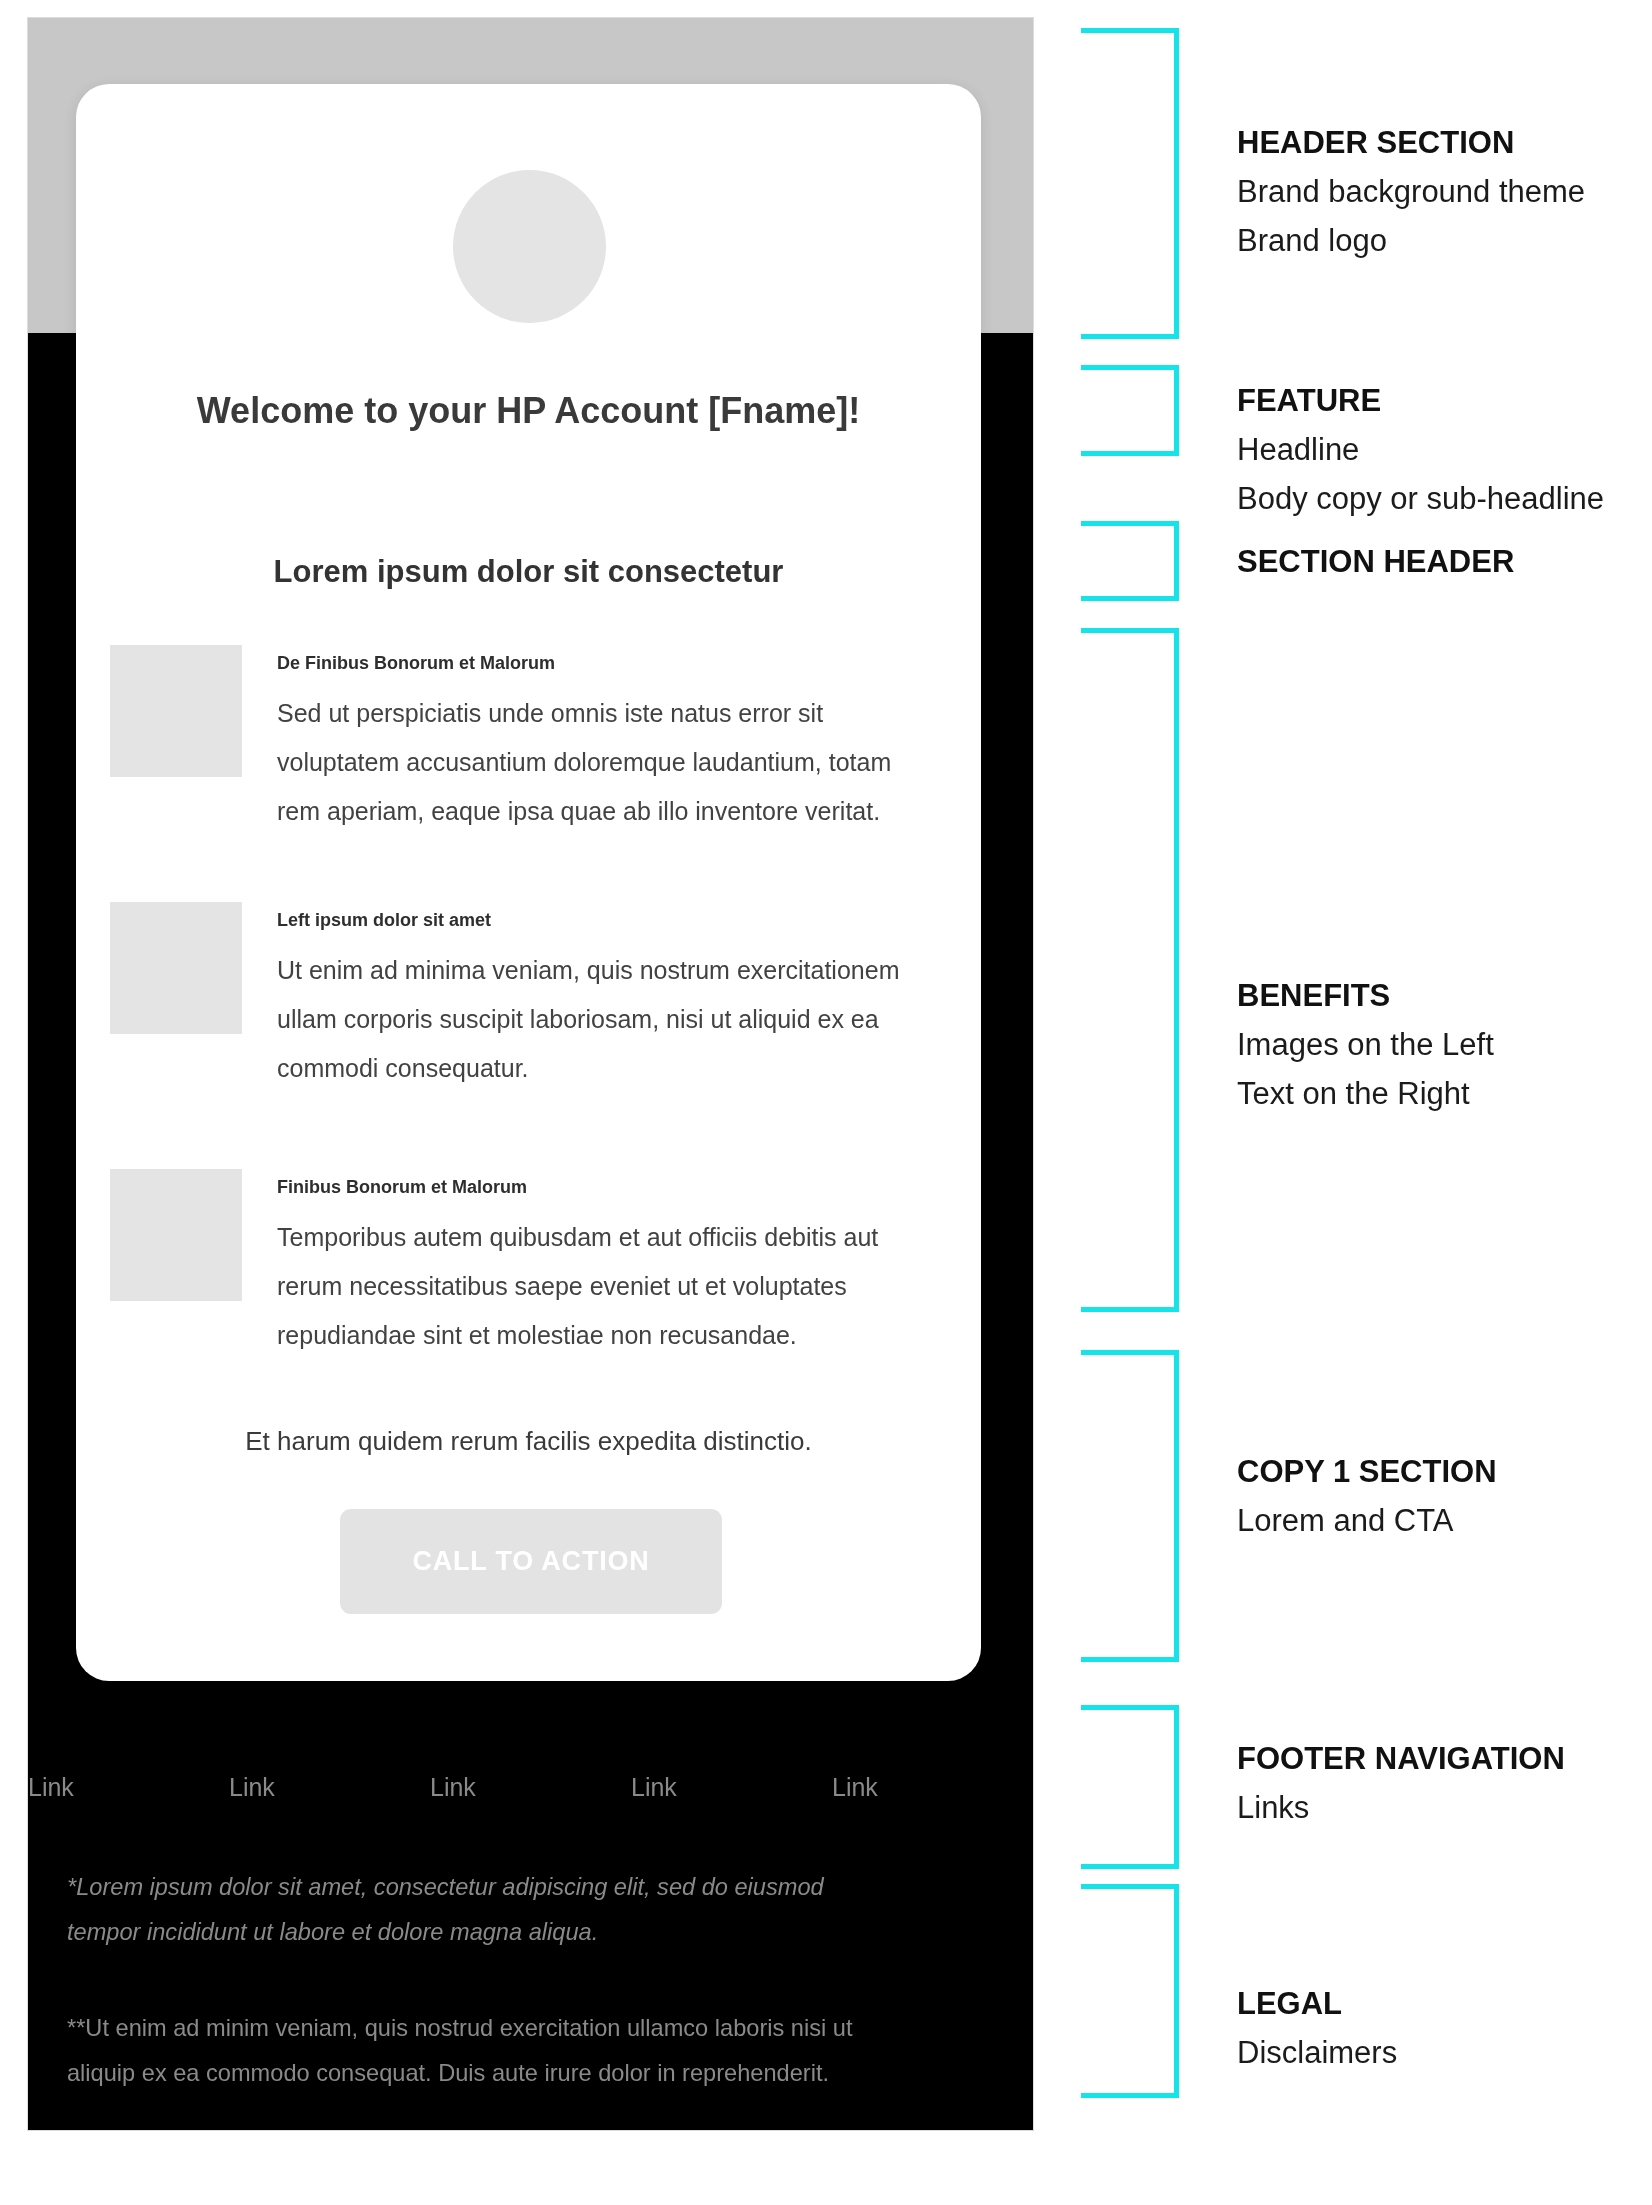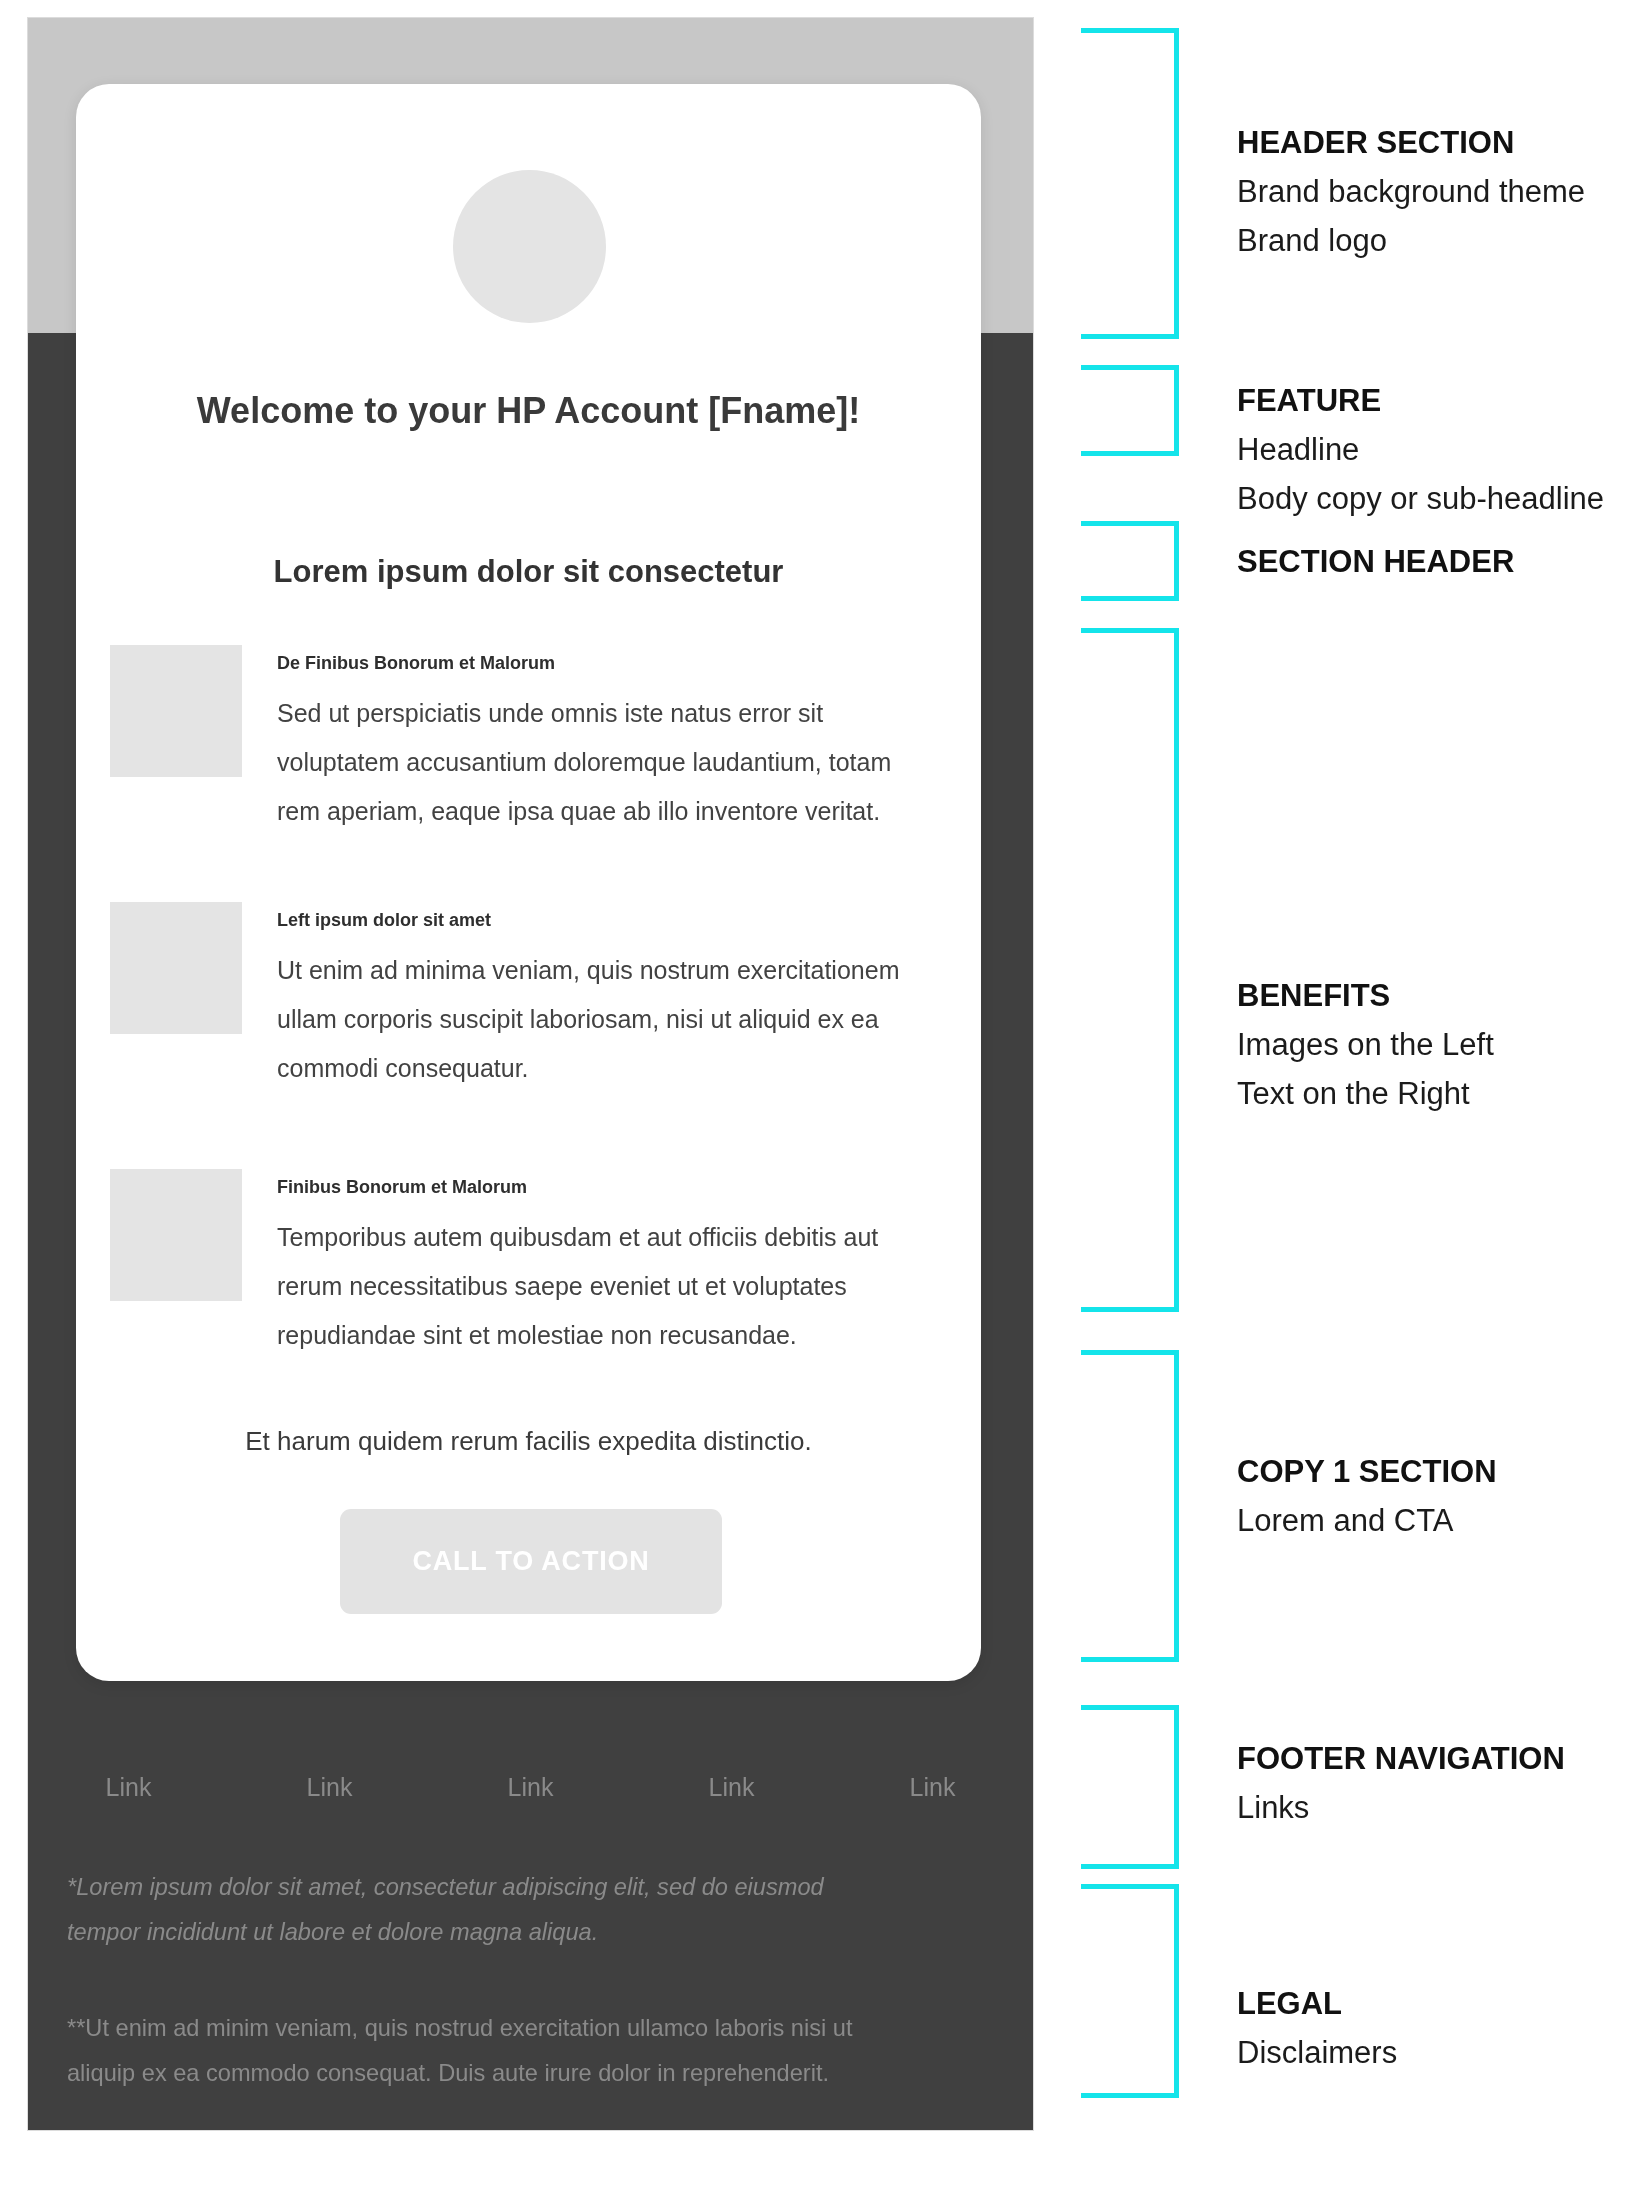--- a/index.html
+++ b/index.html
@@ -2,21 +2,21 @@
 <html style="font-size:12.6px"><head>
 <meta charset="utf-8">
 <style>
   html,body{margin:0;padding:0;background:#ffffff;}
   .page{position:relative;width:1652px;height:2205px;background:#ffffff;
         font-family:"Liberation Sans", sans-serif;overflow:hidden;}
   h1,h2,p{margin:0;}
 
   
   .email{position:absolute;left:27px;top:17.3px;width:1007px;height:2114px;
-         background:#404040;border:1.6px solid #dcdcdc;box-sizing:border-box;}
+         background:#000000;border:1.6px solid #dcdcdc;box-sizing:border-box;}
   .band{position:absolute;left:0;top:0;width:100%;height:315px;background:#c7c7c7;}
   .card{position:absolute;left:48px;top:66px;width:905px;height:1597px;background:#ffffff;
         border-radius:33px;box-shadow:0 3.9px 14px rgba(0,0,0,0.10);}
   .logo-circle{position:absolute;left:377px;top:86px;width:153px;height:153px;
         border-radius:50%;background:#e4e4e4;}
   .hero-headline{position:absolute;left:0;top:306px;width:100%;text-align:center;
         font-size:36px;font-weight:bold;color:#3a3a3a;white-space:nowrap;}
   .hero-sub{position:absolute;left:0;top:366px;width:100%;text-align:center;
         font-size:26px;color:#3a3a3a;white-space:nowrap;}
   .section-header{position:absolute;left:0;top:470px;width:100%;text-align:center;
@@ -25,21 +25,21 @@
   .benefit .ph{position:absolute;left:0;top:0;width:132px;height:132px;background:#e4e4e4;}
   .benefit .btxt{position:absolute;left:167px;top:0;width:661px;}
   .benefit .btitle{font-size:18px;font-weight:bold;color:#2e2e2e;line-height:35px;margin-top:1px;}
   .benefit .bbody{font-size:25px;color:#424242;line-height:49px;margin-top:7.9px;white-space:pre;}
   .copy-text{position:absolute;left:0;top:1342px;width:100%;text-align:center;
         font-size:26px;color:#3a3a3a;white-space:nowrap;}
   .cta{position:absolute;left:264px;top:1425px;width:382px;height:105px;background:#e3e3e3;
         border:none;border-radius:11px;color:#ffffff;font-weight:bold;font-size:27px;
         letter-spacing:0.8px;font-family:inherit;cursor:pointer;}
   .footer-links{position:absolute;left:0;top:1752px;width:100%;display:flex;}
-  .footer-links .flink{flex:1;text-align:center;font-size:25px;line-height:35px;
+  .footer-links .flink{flex:1;font-size:25px;line-height:35px;
         color:#8a8a8a;text-decoration:none;cursor:pointer;}
   .legal-p{position:absolute;left:39px;width:928px;font-size:23.6px;line-height:45px;
         color:#8a8a8a;white-space:pre;}
 
   
   .ann{position:absolute;left:0;top:0;width:0;height:0;}
   .bracket{position:absolute;left:1081px;width:98px;box-sizing:border-box;
         border:5.5px solid #14e4ea;border-left:none;}
   .ann-label{position:absolute;left:1237px;width:409px;font-size:31px;line-height:49px;
         color:#1b1b1b;white-space:nowrap;}

